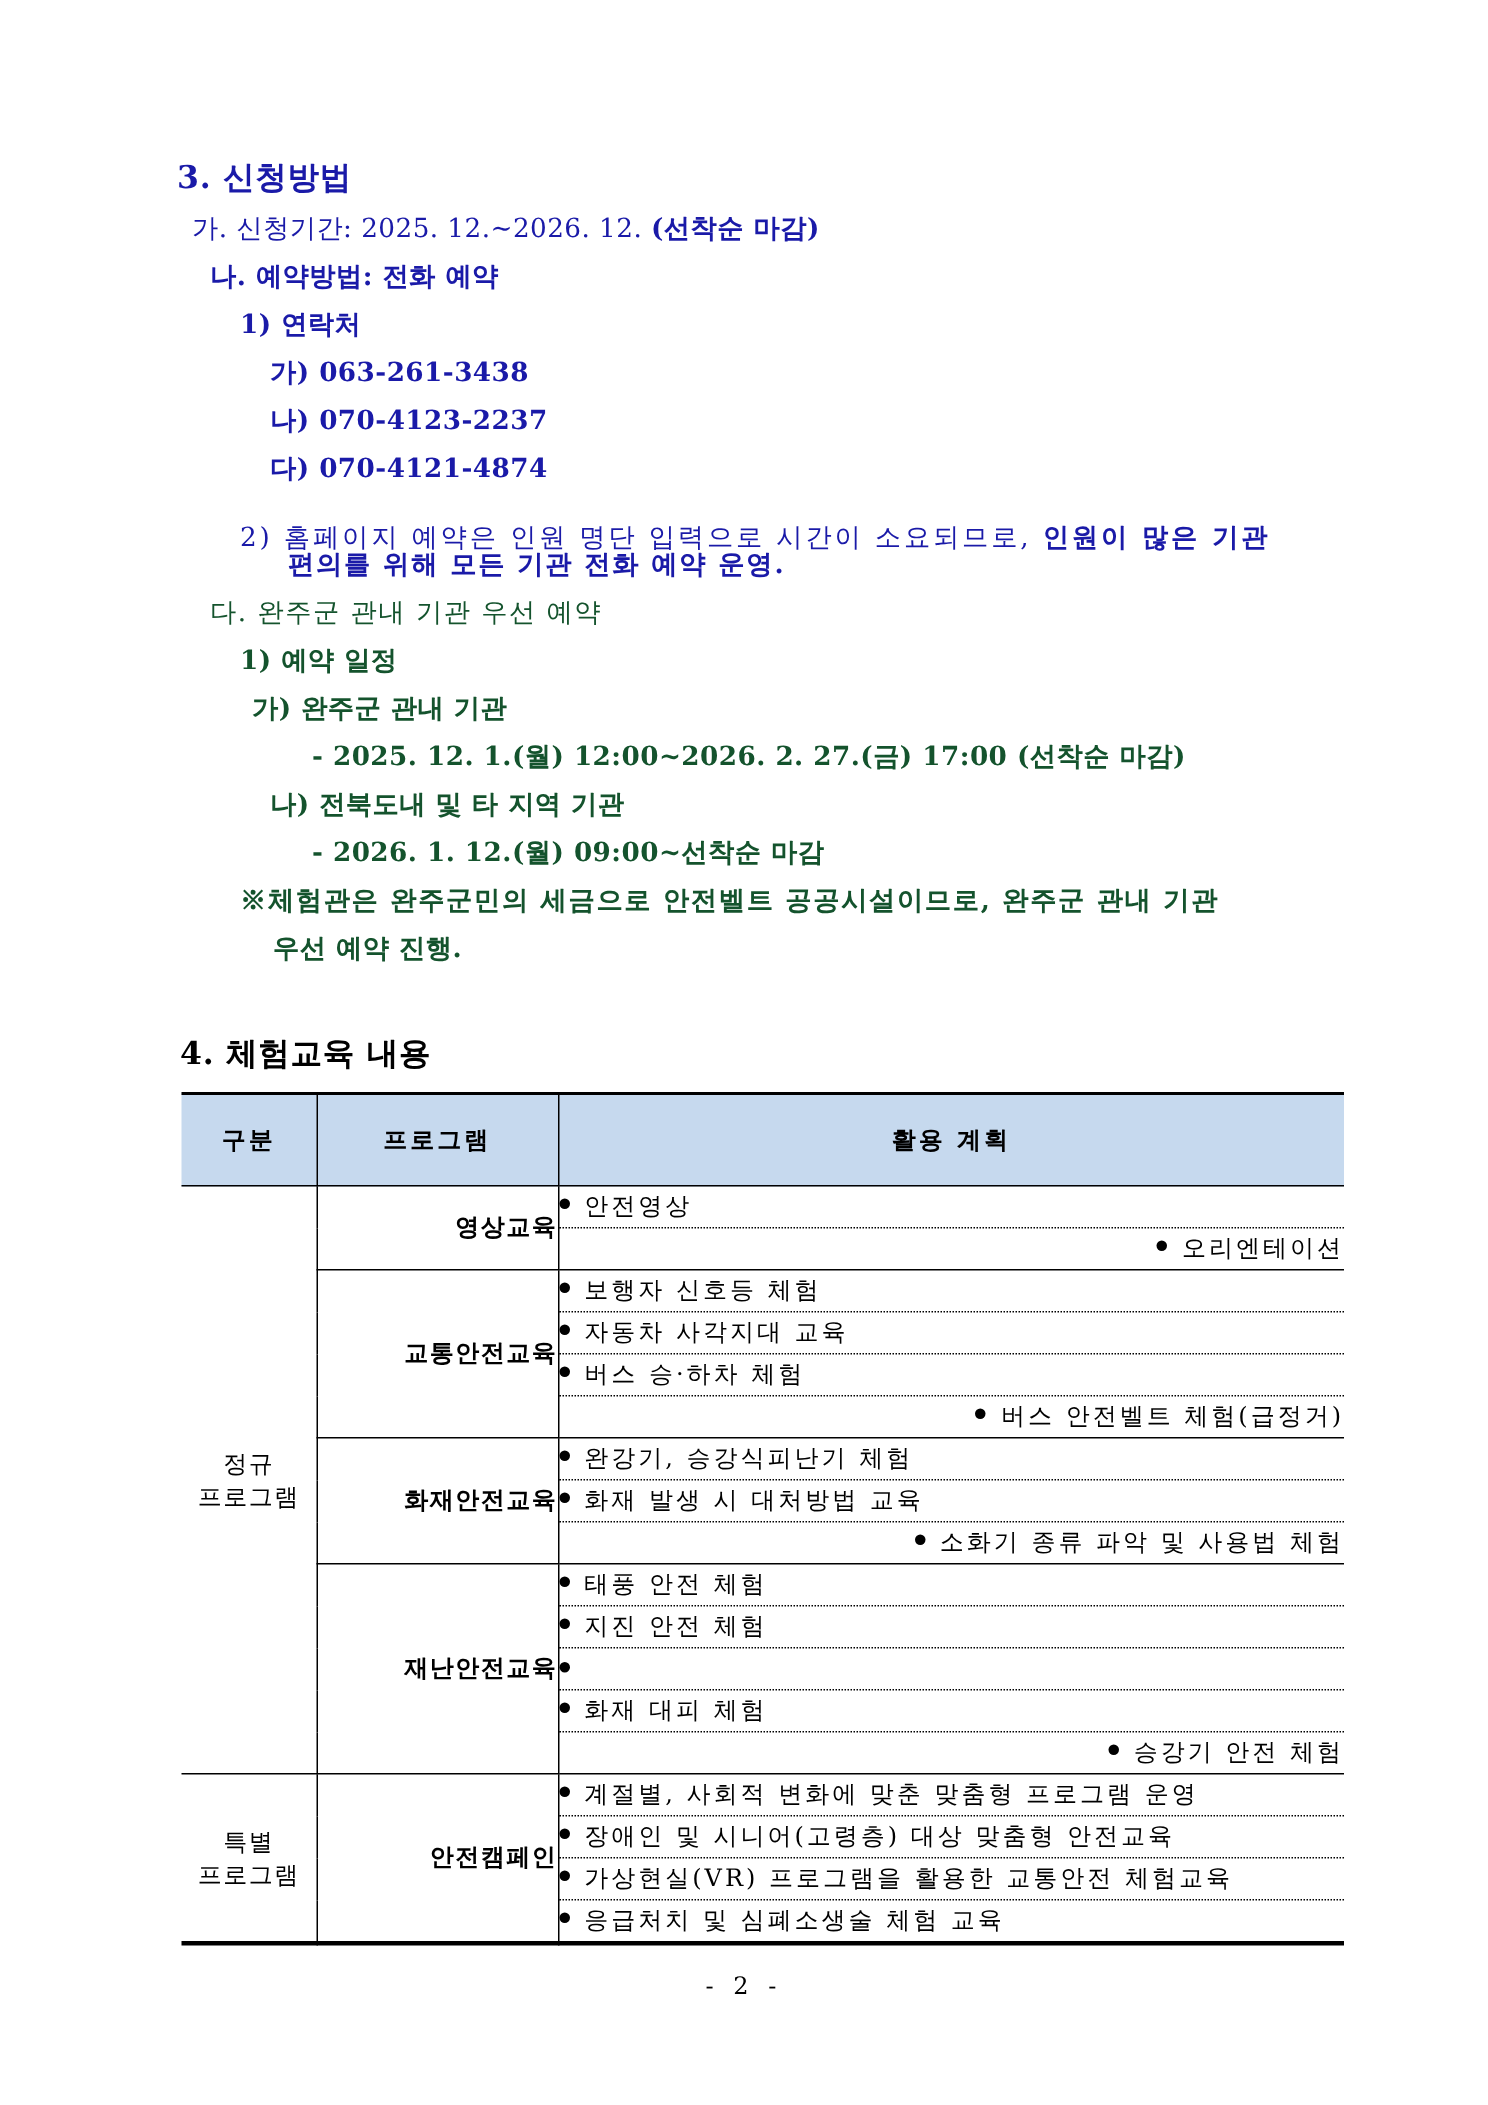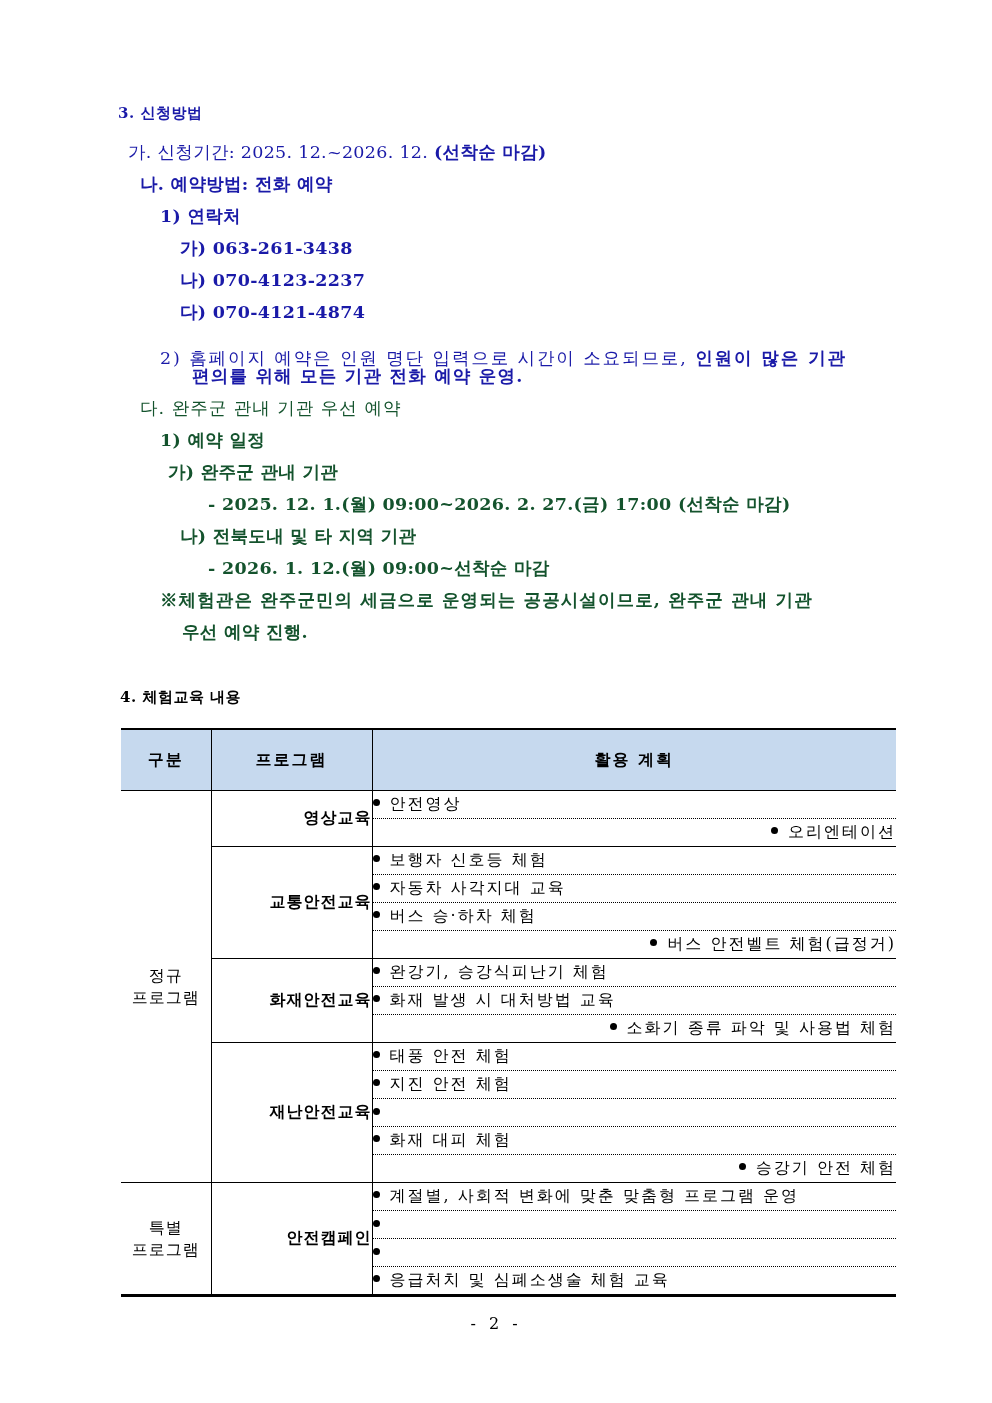--- a/index.html
+++ b/index.html
@@ -5,21 +5,21 @@
     html, body { margin: 0; padding: 0; background: #ffffff; }
     body {
       width: 992px; height: 1403px; position: relative; overflow: hidden;
       font-family: "DejaVu Serif", "Liberation Serif", serif;
       color: #000;
     }
     .abs { position: absolute; white-space: nowrap; }
     .blue { color: #1a1aa8; }
     .red { color: #14532d; }
     .b { font-weight: bold; }
-    .sec-title { font-size: 15px; font-weight: bold; letter-spacing: 0.5px; }
+    .sec-title { font-size: 21px; font-weight: bold; letter-spacing: 0.5px; }
     .line { font-size: 17.5px; letter-spacing: 0.3px; }
 
     table.prog {
       position: absolute; left: 121px; top: 728px; width: 775px;
       border-collapse: collapse; font-size: 16px;
       border-top: 2px solid #000; border-bottom: 3px solid #000;
     }
     table.prog th {
       background: #c6d9ee; font-weight: bold; height: 28px; padding: 16px;
       border-bottom: 1.5px solid #000; border-right: 1.5px solid #000;
@@ -52,24 +52,24 @@
 <div class="abs line blue b" style="left:180px; top:300px;">다) 070-4121-4874</div>
 
 <div class="abs line blue" style="left:160px; top:332px; letter-spacing:1.9px;margin-top:14px;">
   <span>2) 홈페이지 예약은 인원 명단 입력으로 시간이 소요되므로, </span><span class="b">인원이 많은 기관</span>
 </div>
 <div class="abs line blue b" style="left:192px; top:364px; letter-spacing:1.2px;">편의를 위해 모든 기관 전화 예약 운영.</div>
 
 <div class="abs line red" style="left:140px; top:396px; letter-spacing:1px;">다. 완주군 관내 기관 우선 예약</div>
 <div class="abs line red b" style="left:160px; top:428px;">1) 예약 일정</div>
 <div class="abs line red b" style="left:168px; top:460px;">가) 완주군 관내 기관</div>
-<div class="abs line red b" style="left:208px; top:492px;">- 2025. 12. 1.(월) 09:00~2026. 2. 27.(금) 17:00 (선착순 마감)</div>
+<div class="abs line red b" style="left:208px; top:492px;">- 2025. 12. 1.(월) 12:00~2026. 2. 27.(금) 17:00 (선착순 마감)</div>
 <div class="abs line red b" style="left:180px; top:524px;">나) 전북도내 및 타 지역 기관</div>
 <div class="abs line red b" style="left:208px; top:556px;">- 2026. 1. 12.(월) 09:00~선착순 마감</div>
-<div class="abs line red b" style="left:160px; top:588px; letter-spacing:1.1px;">※체험관은 완주군민의 세금으로 운영되는 공공시설이므로, 완주군 관내 기관</div>
+<div class="abs line red b" style="left:160px; top:588px; letter-spacing:1.1px;">※체험관은 완주군민의 세금으로 안전벨트 공공시설이므로, 완주군 관내 기관</div>
 <div class="abs line red b" style="left:182px; top:620px;">우선 예약 진행.</div>
 
 <div class="abs sec-title" style="left:120px; top:688px;">4. 체험교육 내용</div>
 
 <table class="prog">
   <colgroup>
       <col style="width:90px">
       <col style="width:161px">
       <col>
     </colgroup>
@@ -138,24 +138,24 @@
 
     <tr>
       <td class="cat" rowspan="4" style="border-bottom:none;">
         <div>특별</div>
         <div>프로그램</div>
       </td>
       <td class="grp" rowspan="4" style="border-bottom:none;">안전캠페인</td>
       <td class="item"><span class="bullet"></span><span>계절별, 사회적 변화에 맞춘 맞춤형 프로그램 운영</span></td>
     </tr>
     <tr>
-      <td class="item"><span class="bullet"></span></td>
+      <td class="item"><span class="bullet"></span><span>장애인 및 시니어(고령층) 대상 맞춤형 안전교육</span></td>
     </tr>
     <tr>
-      <td class="item"><span class="bullet"></span></td>
+      <td class="item"><span class="bullet"></span><span>가상현실(VR) 프로그램을 활용한 교통안전 체험교육</span></td>
     </tr>
     <tr class="final">
       <td class="item"><span class="bullet"></span><span>응급처치 및 심폐소생술 체험 교육</span></td>
     </tr>
   </tbody>
 </table>
 
 <div class="page-no">- 2 -</div>
 
 </body></html>

